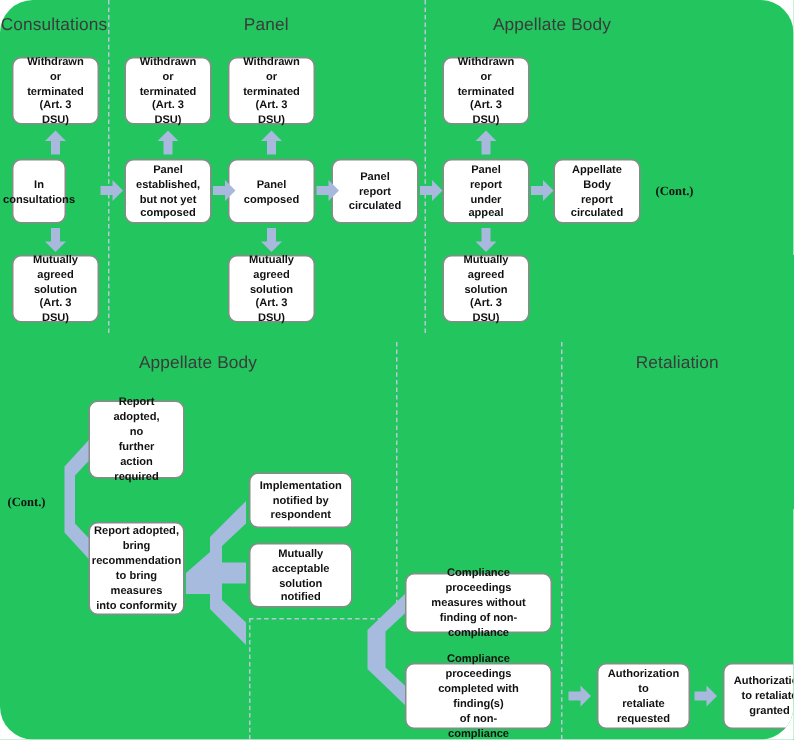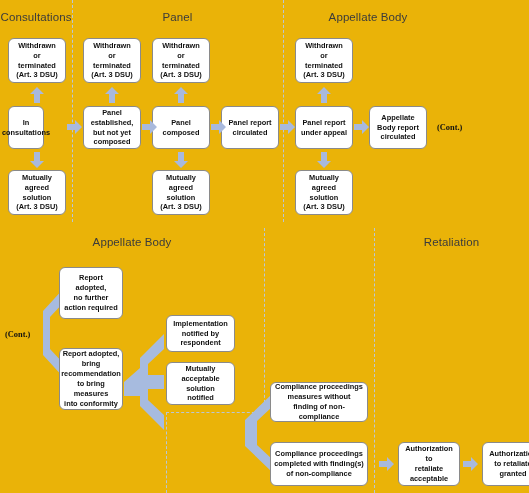--- a/index.html
+++ b/index.html
@@ -5,21 +5,22 @@
   html,body{margin:0;padding:0;background:#ffffff;}
   body{
     font-family:"Liberation Sans", sans-serif;
     -webkit-font-smoothing:antialiased;
   }
   #page{
     position:relative;
     width:529px;
     height:493px;
     overflow:hidden;
-    background:#eab308;
+    background:#22c55e;
+    border-radius:22px;
   }
   
   .lane-title{
     position:absolute;
     font-size:11.5px;
     color:#3b3b3b;
     font-weight:400;
     letter-spacing:0.1px;
     white-space:nowrap;
     text-align:center;
@@ -43,21 +44,21 @@
     border-radius:6px;
     background:#ffffff;
     color:#111111;
     font-size:7.4px;
     font-weight:bold;
     line-height:1.34;
     display:flex;
     align-items:center;
     justify-content:center;
     text-align:center;
-    padding:2px 3px;
+    padding:2px 16px;
   }
   .node span{display:block;}
   
   .cont-label{
     position:absolute;
     font-size:8.4px;
     font-weight:bold;
     color:#111111;
     white-space:nowrap;
     font-family:Liberation Serif, serif;
@@ -335,21 +336,21 @@
   <div class="arrow" style="left:379px; top:457px;">
     <svg width="15" height="14" viewBox="0 0 15 14">
         <polygon points="0,4 8,4 8,0 15,7 8,14 8,10 0,10" fill="#a8b9dd"></polygon>
       </svg>
   </div>
 
   <div class="node" style="left:398px; top:442px; width:62px; height:44px;">
     <div>
       <span>Authorization to</span>
       <span>retaliate</span>
-      <span>acceptable</span>
+      <span>requested</span>
     </div>
   </div>
 
   <div class="arrow" style="left:463px; top:457px;">
     <svg width="15" height="14" viewBox="0 0 15 14">
         <polygon points="0,4 8,4 8,0 15,7 8,14 8,10 0,10" fill="#a8b9dd"></polygon>
       </svg>
   </div>
 
   <div class="node" style="left:482px; top:442px; width:62px; height:44px;">

